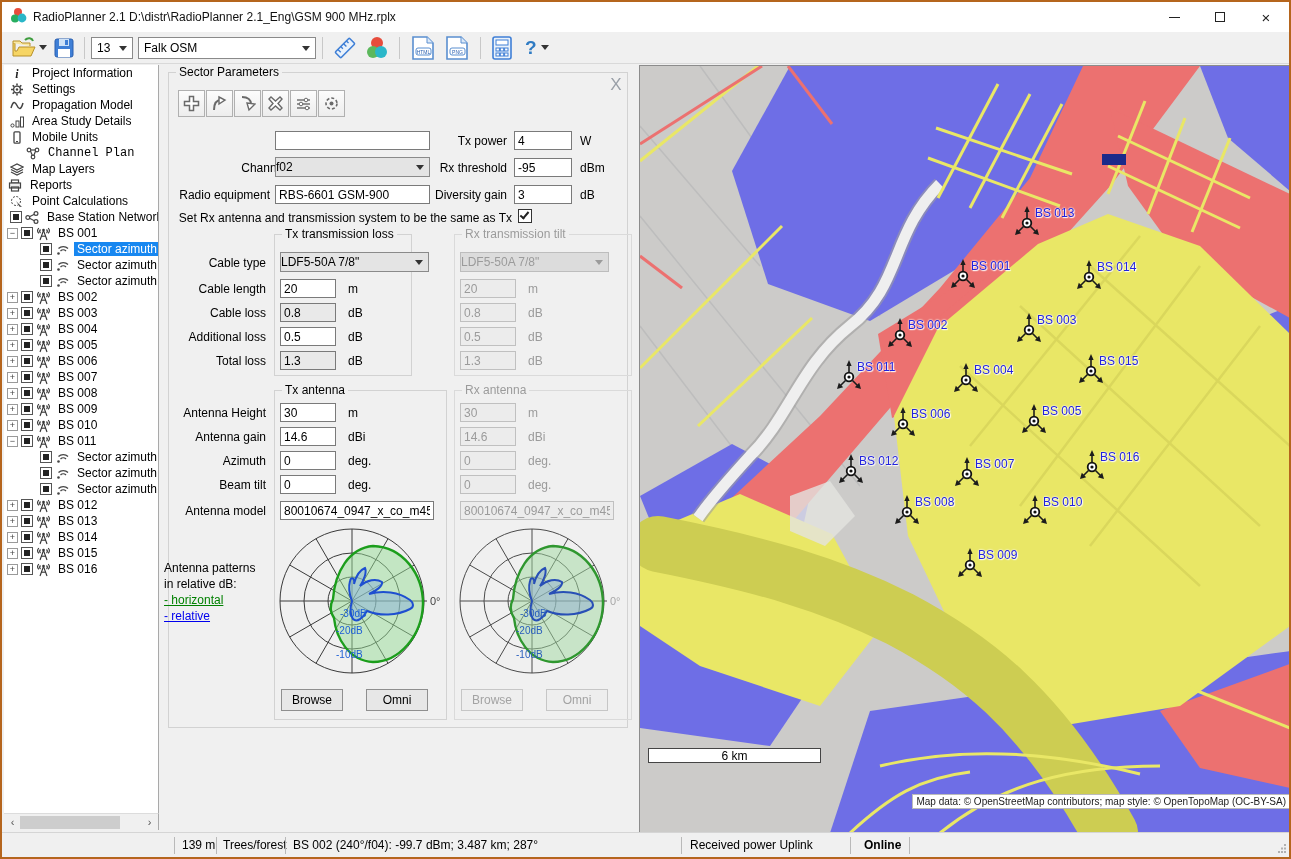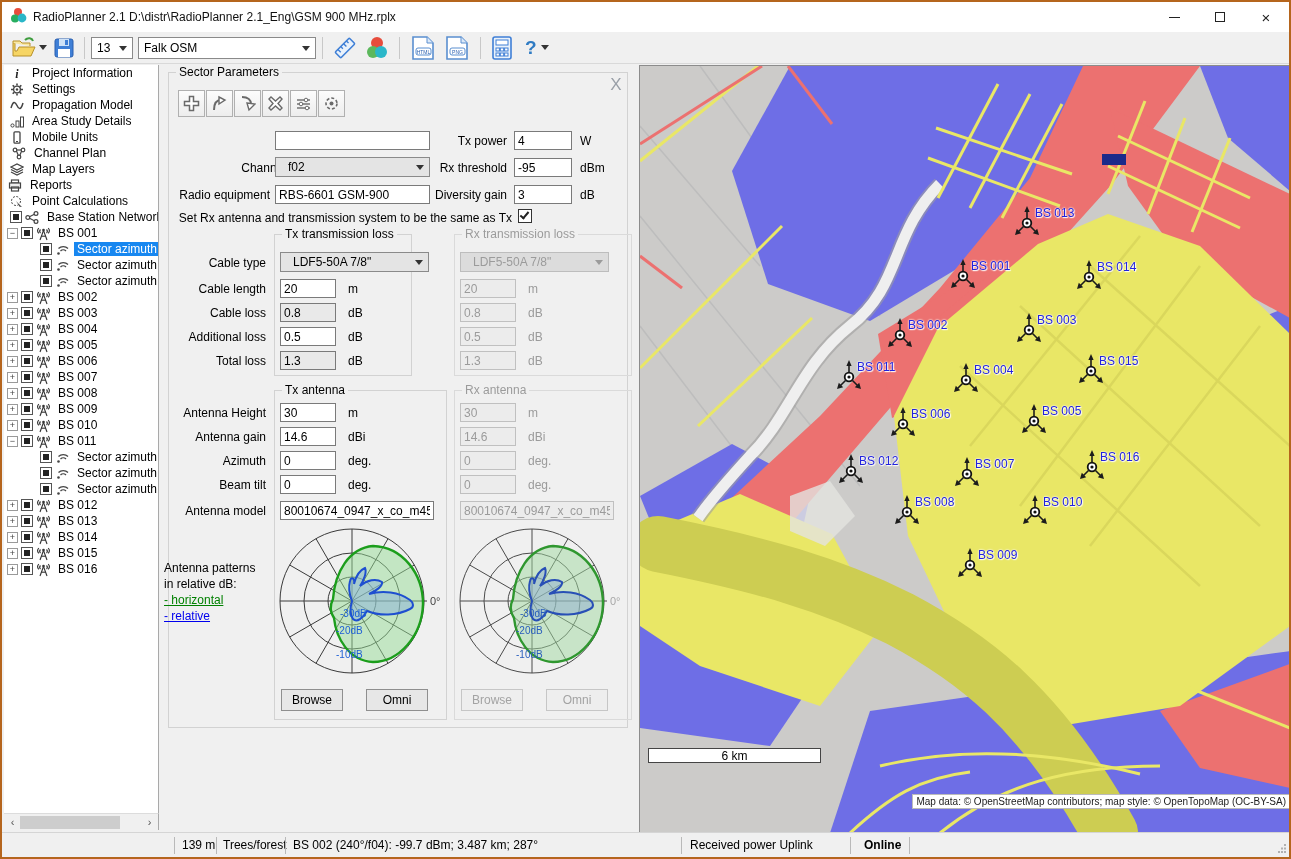--- a/index.html
+++ b/index.html
@@ -40,21 +40,21 @@
   .grp{position:absolute;border:1px solid #d2d2d2;text-align:center;}
   .grp .gtitle{position:absolute;top:-8px;left:7px;background:#f0f0f0;padding:0 3px;font-size:12px;}
   .grp.dis{border-color:#dadada;}
   .grp.dis .gtitle{color:#9b9b9b;}
   .lbl{position:absolute;text-align:right;color:#000;}
   .unit{position:absolute;color:#000;}
   .unit.dis,.lbl.dis{color:#9b9b9b;}
   .inp{position:absolute;height:19px;border:1px solid #7a7a7a;background:#fff;font-family:"Liberation Sans",sans-serif;font-size:12px;padding:0 3px;}
   .inp.ro{background:#e9e9e9;}
   .inp.dis{background:#ececec;border-color:#c0c0c0;color:#9b9b9b;}
-  .fcombo{position:absolute;height:20px;background:#e4e4e4;border:1px solid #8a8a8a;display:flex;align-items:center;padding:0 18px 0 12px;}
+  .fcombo{position:absolute;height:20px;background:#e4e4e4;border:1px solid #8a8a8a;display:flex;align-items:center;padding:0 18px 0 0;}
   .fcombo .caret{position:absolute;right:5px;top:7px;}
   .fcombo.dis{background:#dcdcdc;border-color:#bdbdbd;color:#9b9b9b;}
   .fcombo.dis .caret{border-top-color:#9b9b9b;}
   .mini-toolbar{position:absolute;left:18px;top:26px;display:flex;gap:1px;}
   .tbtn{width:27px;height:27px;border:1px solid #b0b0b0;background:linear-gradient(#fcfcfc,#ededed);display:flex;align-items:center;justify-content:center;}
   .panel-close{position:absolute;right:14px;top:12px;width:18px;height:18px;color:#9aa0a8;font-size:17px;line-height:18px;text-align:center;}
   .chk{position:absolute;width:14px;height:14px;border:1px solid #333;background:#fff;}
   .chk i{position:absolute;left:3px;top:0px;width:5px;height:9px;border-right:2px solid #222;border-bottom:2px solid #222;transform:rotate(40deg);}
   .btn{position:absolute;height:22px;border:1px solid #8f8f8f;background:#e7e7e7;font-size:12px;text-align:center;line-height:20px;}
   .btn.dis{color:#a3a3a3;border-color:#c6c6c6;background:#eeeeee;}
@@ -219,21 +219,21 @@
           </svg></span>
         <span class="tlabel">Area Study Details</span>
       </div>
       <div class="trow" style="padding-left: 6px;">
         <span class="tico"><svg width="14" height="13" viewBox="0 0 14 13">
             <rect x="4" y="0.8" width="6" height="11.4" rx="1" fill="none" stroke="#444" stroke-width="1.3"></rect>
             <line x1="6" y1="10.5" x2="8" y2="10.5" stroke="#444"></line>
           </svg></span>
         <span class="tlabel">Mobile Units</span>
       </div>
-      <div class="trow" style="padding-left: 8px;">
+      <div class="trow" style="padding-left: 22px; font-family: Liberation Mono, monospace;">
         <span class="tico"><svg width="14" height="13" viewBox="0 0 14 13">
             <g fill="none" stroke="#444" stroke-width="1.2">
               <circle cx="3" cy="3" r="1.8"></circle>
               <circle cx="11" cy="3" r="1.8"></circle>
               <circle cx="7" cy="10" r="1.8"></circle>
               <line x1="4.5" y1="4" x2="6.3" y2="8.4"></line>
               <line x1="9.6" y1="4" x2="7.8" y2="8.4"></line>
               <line x1="4.8" y1="3" x2="9.2" y2="3"></line>
             </g>
           </svg></span>
@@ -762,21 +762,21 @@
     <input class="inp ro" style="left: 120px; top: 239px; width: 56px;" value="0.8">
     <span class="unit" style="left:188px;top:242px">dB</span>
     <span class="lbl" style="left:16px;top:266px;width:90px">Additional loss</span>
     <input class="inp" style="left: 120px; top: 263px; width: 56px;" value="0.5">
     <span class="unit" style="left:188px;top:266px">dB</span>
     <span class="lbl" style="left:16px;top:290px;width:90px">Total loss</span>
     <input class="inp ro" style="left: 120px; top: 287px; width: 56px;" value="1.3">
     <span class="unit" style="left:188px;top:290px">dB</span>
 
     <div class="grp dis" style="left:294px;top:170px;width:178px;height:142px">
-      <span class="gtitle">Rx transmission loss</span>
+      <span class="gtitle">Rx transmission tilt</span>
     </div>
     <div class="fcombo dis" style="left:300px;top:188px;width:149px">
         <span>LDF5-50A   7/8"</span>
         <span class="caret"></span>
       </div>
     <input class="inp dis" style="left: 300px; top: 215px; width: 56px;" value="20">
     <span class="unit dis" style="left:368px;top:218px">m</span>
     <input class="inp dis" style="left: 300px; top: 239px; width: 56px;" value="0.8">
     <span class="unit dis" style="left:368px;top:242px">dB</span>
     <input class="inp dis" style="left: 300px; top: 263px; width: 56px;" value="0.5">

